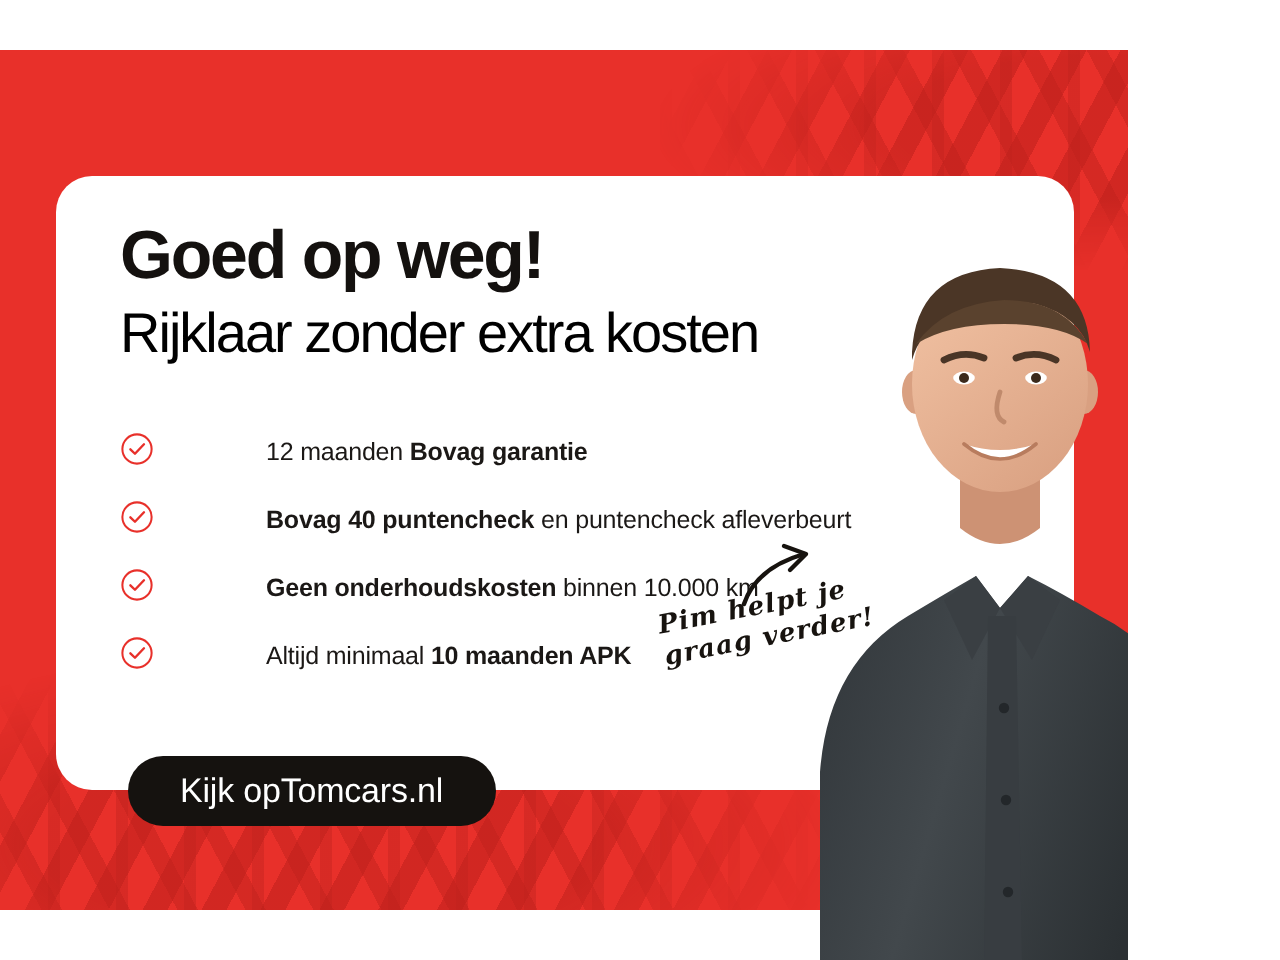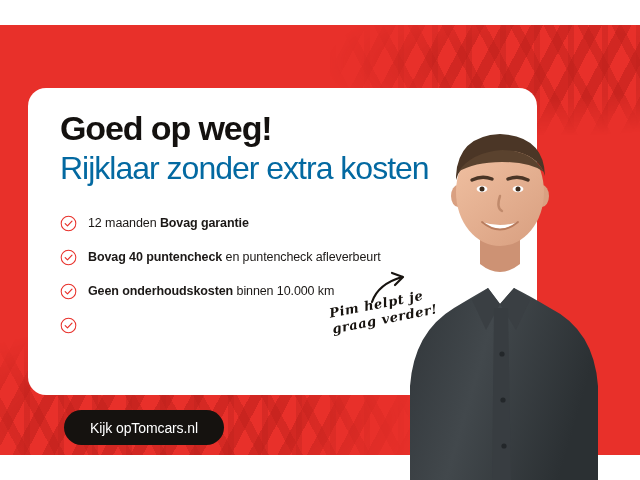--- a/index.html
+++ b/index.html
@@ -7,21 +7,21 @@
     margin: 0;
     padding: 0;
     background: #ffffff;
   }
   body {
     font-family: "Liberation Sans", sans-serif;
   }
 
   .banner {
     position: relative;
-    width: 640px;
+    width: 564px;
     height: 480px;
     overflow: hidden;
     background: #ffffff;
   }
 
   
   .red-band {
     position: absolute;
     left: 0;
     top: 25px;
@@ -84,40 +84,41 @@
   .headline {
     font-size: 34px;
     font-weight: 700;
     letter-spacing: -1.1px;
     color: #14110f;
     line-height: 1.08;
     margin: 0;
     white-space: nowrap;
   }
   .subhead {
-    font-size: 32px;
+    font-size: 28px;
     font-weight: 400;
     letter-spacing: -1.0px;
-    color: #0369a1;
+    color: #000000;
     line-height: 1.12;
     margin: 4px 0 0 0;
     white-space: nowrap;
   }
 
   
   .benefits {
     list-style: none;
     margin: 22px 0 0 0;
     padding: 0;
   }
   .benefit {
     display: flex;
-    align-items: center;
+    align-items: flex-end;
     height: 29px;
     margin-bottom: 5px;
+    gap: 45px;
   }
   .check-icon {
     flex: 0 0 auto;
     width: 17px;
     height: 17px;
     margin-right: 11px;
     display: block;
   }
   .benefit-text {
     font-size: 12.5px;
@@ -134,26 +135,25 @@
     position: absolute;
     left: 64px;
     top: 378px;
     height: 35px;
     padding: 0 26px;
     display: flex;
     align-items: center;
     background: #15120f;
     border-radius: 18px;
     color: #ffffff;
-    font-size: 14px;
+    font-size: 17px;
     letter-spacing: -0.1px;
     white-space: nowrap;
     cursor: pointer;
     border: none;
-    margin-top: 32px;
   }
   .cta b { font-weight: 400; }
 
   
   .handnote {
     position: absolute;
     left: 332px;
     top: 296px;
     width: 100px;
     height: 52px;
@@ -229,20 +229,21 @@
             <path d="M6.1 10.2 L8.8 12.8 L14.1 7.2" fill="none" stroke="#e8302a" stroke-width="1.4" stroke-linecap="round" stroke-linejoin="round"></path>
           </svg>
           <span class="benefit-text"><span></span><b>Geen onderhoudskosten</b><span> binnen 10.000 km</span></span>
         </li>
 
         <li class="benefit">
           <svg class="check-icon" viewBox="0 0 20 20">
             <circle cx="10" cy="10" r="8.6" fill="none" stroke="#e8302a" stroke-width="1.2"></circle>
             <path d="M6.1 10.2 L8.8 12.8 L14.1 7.2" fill="none" stroke="#e8302a" stroke-width="1.4" stroke-linecap="round" stroke-linejoin="round"></path>
           </svg>
+          <span class="benefit-text"><span>Altijd minimaal </span><b>10 maanden APK</b><span></span></span>
         </li>
 
 
       </ul>
     </div>
   </div>
 
   <svg class="photo" viewBox="0 0 244 362">
     <defs>
       <clipPath id="photoClip">

